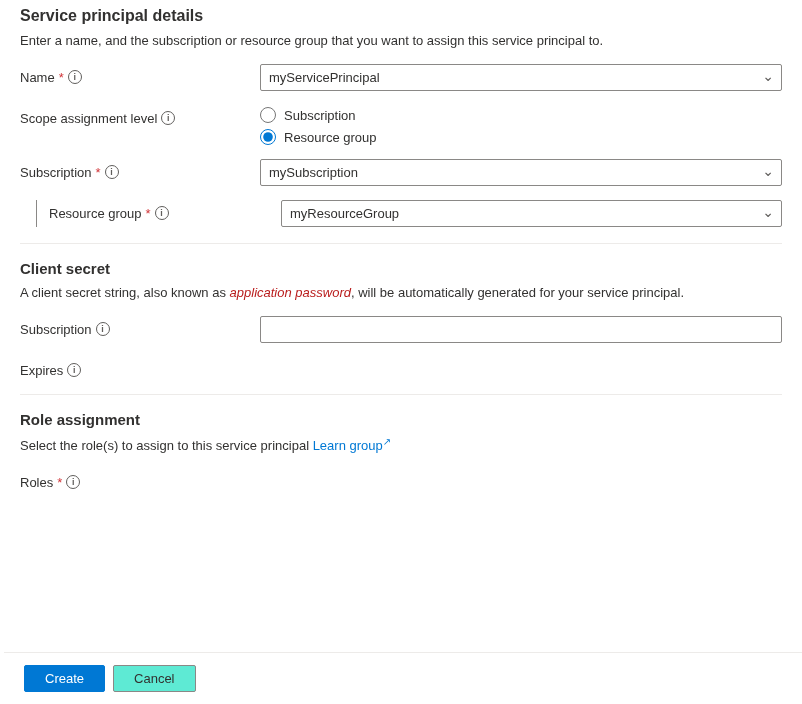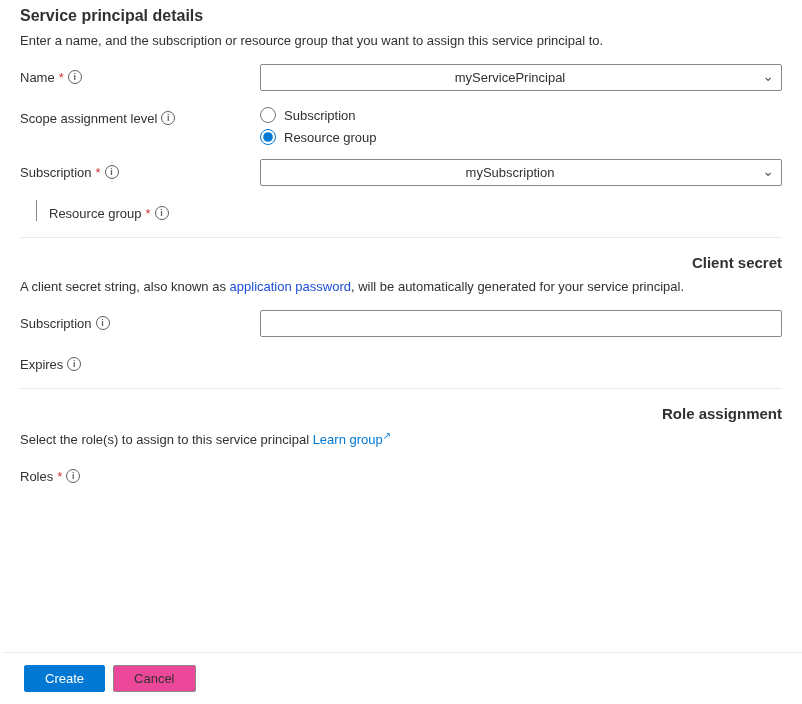--- a/index.html
+++ b/index.html
@@ -19,21 +19,20 @@
       font-size: 16px;
       font-weight: 600;
       color: #323130;
       margin-bottom: 8px;
     }
     h3 {
       font-size: 15px;
       font-weight: 600;
       color: #323130;
       margin-bottom: 8px;
-      text-align: right;
     }
     .description-text {
       font-size: 13px;
       color: #323130;
       margin-bottom: 16px;
     }
     .description-text a {
       color: #0078d4;
       text-decoration: none;
     }
@@ -64,21 +63,20 @@
       border: 1px solid #8a8886;
       border-radius: 2px;
       padding: 5px 30px 5px 8px;
       font-size: 13px;
       color: #323130;
       background: #fff;
       appearance: none;
       -webkit-appearance: none;
       cursor: pointer;
       position: relative;
-      text-align: center;
     }
     .select-wrapper {
       position: relative;
       max-width: 530px;
     }
     .select-wrapper::after {
       content: '⌄';
       position: absolute;
       right: 8px;
       top: 50%;
@@ -152,21 +150,21 @@
       background: #0078d4;
       color: #fff;
       border: 1px solid #0078d4;
       border-radius: 2px;
       padding: 5px 20px;
       font-size: 13px;
       cursor: pointer;
       font-family: inherit;
     }
     .btn-secondary {
-      background: #ec4899;
+      background: #5eead4;
       color: #323130;
       border: 1px solid #8a8886;
       border-radius: 2px;
       padding: 5px 20px;
       font-size: 13px;
       cursor: pointer;
       font-family: inherit;
     }
     .link {
       color: #0078d4;
@@ -176,22 +174,23 @@
     .external-icon {
       font-size: 10px;
       vertical-align: super;
     }
     .client-secret-desc {
       font-size: 13px;
       color: #323130;
       margin-bottom: 16px;
     }
     .client-secret-desc a {
-      color: #1d4ed8;
+      color: #b91c1c;
       text-decoration: none;
+      font-style: italic;
     }
   </style>
 </head>
 <body>
 
 <div class="container">
 
   <h2>Service principal details</h2>
   <p class="description-text">Enter a name, and the subscription or resource group that you want to assign this service principal to.</p>
 
@@ -244,20 +243,27 @@
     </div>
   </div>
 
   <div style="display:flex; align-items:flex-start; margin-bottom:14px; margin-left: 20px;">
     <div style="width:1px; background:#8a8886; align-self:stretch; margin-right:0; margin-top:0; position:relative; left:-4px;"></div>
     <div class="form-label" style="padding-left: 8px;">
       <span>Resource group</span>
       <span class="required">*</span>
       <span class="info-icon" title="">i</span>
     </div>
+    <div class="form-control-area">
+      <div class="select-wrapper">
+        <select class="select-box">
+          <option>myResourceGroup</option>
+        </select>
+      </div>
+    </div>
   </div>
 
   <hr class="section-divider">
 
   <h3>Client secret</h3>
   <p class="client-secret-desc">
     <span>A client secret string, also known as </span><a href="#" class="link">application password</a><span>, will be automatically generated for your service principal.</span>
   </p>
 
   <div class="form-row">

